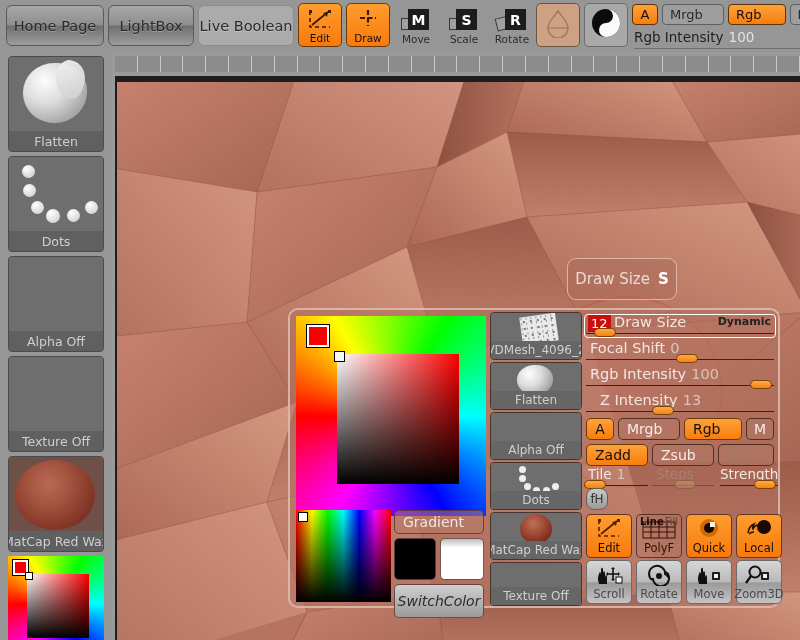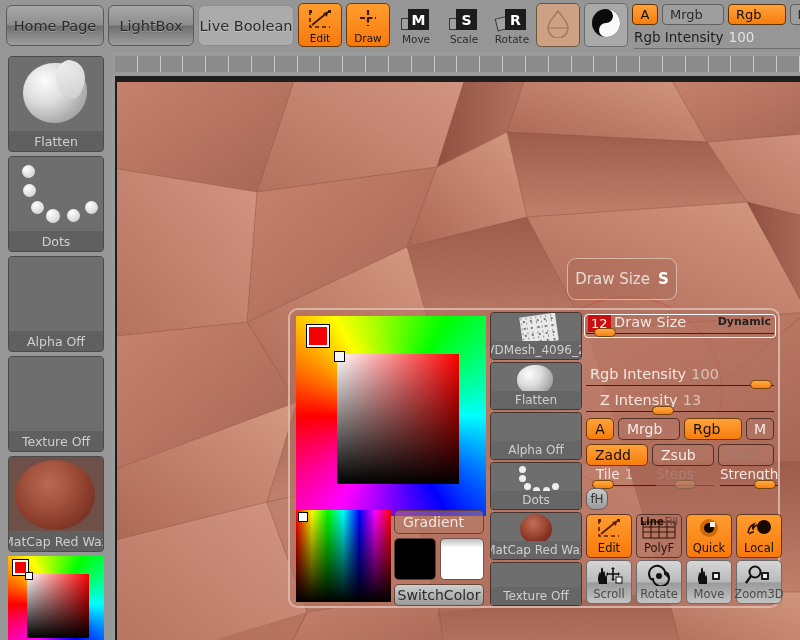--- a/index.html
+++ b/index.html
@@ -453,22 +453,22 @@
     <div id="cp-swatch"></div>
     <div id="cp-cursor"></div>
   </div>
   <div id="cp2">
     <div id="cp2-cursor"></div>
   </div>
 
   <div class="pp-btn" style="left:104px;top:200px;width:90px;height:24px;">Gradient</div>
   <div class="sw-blk" style="left:104px;top:228px;width:42px;height:42px;background:#000;"></div>
   <div class="sw-blk" style="left:150px;top:228px;width:44px;height:42px;background:linear-gradient(to bottom,#bdbdbd 0%,#ffffff 22%,#ffffff 100%);"></div>
-  <div class="pp-btn" style="left:104px;top:274px;width:90px;height:22px;justify-content:center;
-              background:linear-gradient(to bottom,#cfcfcf,#9b9b9b);color:#2b2b2b;">SwitchColor</div>
+  <div class="pp-btn" style="left:104px;top:274px;width:90px;height:34px;justify-content:center;
+              background:linear-gradient(to bottom,#cfcfcf,#9b9b9b);color:#2b2b2b;font-style:italic;">SwitchColor</div>
 
   <div class="pp-thumb" style="top:2px;height:48px;">
 
     <div style="position:absolute;inset:0;background:#6e6e6e;">
       <div style="position:absolute;left:30px;top:2px;width:36px;height:28px;background:#e9e9e9;transform:rotate(-8deg);
         background-image:radial-gradient(circle at 30% 40%, #8f8f8f 0 1px, transparent 1px),
                          radial-gradient(circle at 60% 70%, #7a7a7a 0 1px, transparent 1px);
         background-size:5px 5px, 7px 7px;"></div>
     </div>
     <div class="lab">VDMesh_4096_2</div>
@@ -520,20 +520,27 @@
   <div id="drawsize-hl"></div>
 
   <div class="sl" style="top:4px;">
     <span class="badge">12</span>
     <span class="txt" style="left:28px;">Draw Size</span>
     <span class="dyn">Dynamic</span>
     <span class="track"></span>
     <span class="knob" style="left:8px;"></span>
   </div>
 
+  <div class="sl" style="top:30px;">
+    <span class="txt">
+      <span>Focal Shift</span><i>0</i>
+    </span>
+    <span class="track"></span>
+    <span class="knob" style="left:90px;"></span>
+  </div>
 
   <div class="sl" style="top:56px;">
     <span class="txt">
       <span>Rgb Intensity</span><i>100</i>
     </span>
     <span class="track"></span>
     <span class="knob" style="left:164px;"></span>
   </div>
 
   <div class="sl" style="top:82px;">
@@ -546,21 +553,21 @@
 
   <div class="mbtn on" style="left:296px;top:108px;width:28px;justify-content:center;">A</div>
   <div class="mbtn" style="left:328px;top:108px;width:62px;">Mrgb</div>
   <div class="mbtn on" style="left:394px;top:108px;width:58px;">Rgb</div>
   <div class="mbtn" style="left:456px;top:108px;width:28px;justify-content:center;">M</div>
 
   <div class="mbtn on" style="left:296px;top:134px;width:62px;">Zadd</div>
   <div class="mbtn" style="left:362px;top:134px;width:62px;">Zsub</div>
   <div class="mbtn dis" style="left:428px;top:134px;width:56px;">Zcut</div>
 
-  <div class="sl" style="left:302px;top:156px;width:64px;">
+  <div class="sl" style="left:294px;top:156px;width:64px;">
     <span class="txt" style="font-size:13.5px;">
       <span>Tile</span><i>1</i>
     </span>
     <span class="track"></span>
     <span class="knob" style="left:0px;"></span>
   </div>
   <div class="sl" style="left:362px;top:156px;width:62px;">
     <span class="txt" style="font-size:13.5px;color:rgba(170,128,115,.95);">Steps</span>
     <span class="track" style="background:rgba(40,20,15,.35);"></span>
     <span class="knob" style="left:22px;background:linear-gradient(to bottom,#d09470,#bb8058);border-color:#7a5c3e;opacity:.6;"></span>

